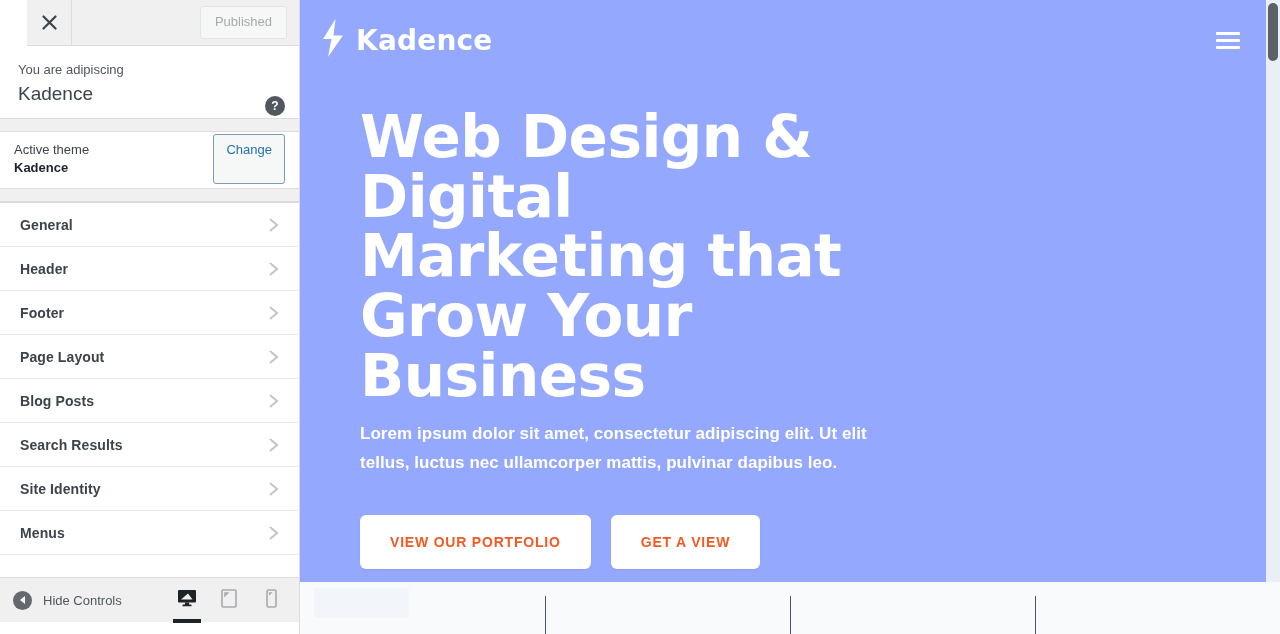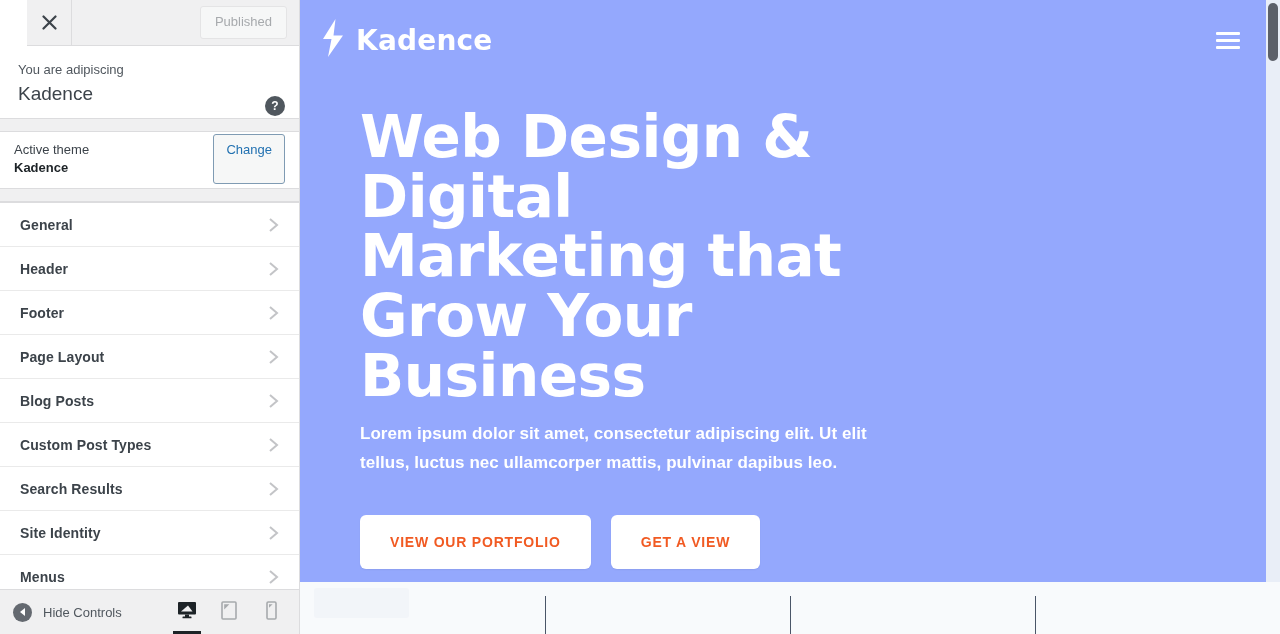--- a/index.html
+++ b/index.html
@@ -176,21 +176,21 @@
   .chev {
     color: #c3c4c7;
     display: flex;
     align-items: center;
   }
 
   
   .cust-footer {
     position: absolute;
     left: 0;
-    bottom: 0;
+    bottom: 12px;
     width: 300px;
     height: 45px;
     background: #f0f0f1;
     border-top: 1px solid #dcdcde;
     display: flex;
     align-items: center;
     z-index: 5;
   }
   .hide-controls {
     display: flex;
@@ -467,28 +467,20 @@
 
       <div class="section-item">
         <span class="s-label">Blog Posts</span>
         <span class="chev">
           <svg width="11" height="16" viewBox="0 0 11 16" aria-hidden="true">
               <path d="M2 2 L9 8 L2 14" fill="none" stroke="currentColor" stroke-width="2"></path>
             </svg>
         </span>
       </div>
 
-      <div class="section-item">
-        <span class="s-label">Custom Post Types</span>
-        <span class="chev">
-          <svg width="11" height="16" viewBox="0 0 11 16" aria-hidden="true">
-              <path d="M2 2 L9 8 L2 14" fill="none" stroke="currentColor" stroke-width="2"></path>
-            </svg>
-        </span>
-      </div>
 
       <div class="section-item">
         <span class="s-label">Search Results</span>
         <span class="chev">
           <svg width="11" height="16" viewBox="0 0 11 16" aria-hidden="true">
               <path d="M2 2 L9 8 L2 14" fill="none" stroke="currentColor" stroke-width="2"></path>
             </svg>
         </span>
       </div>
 

